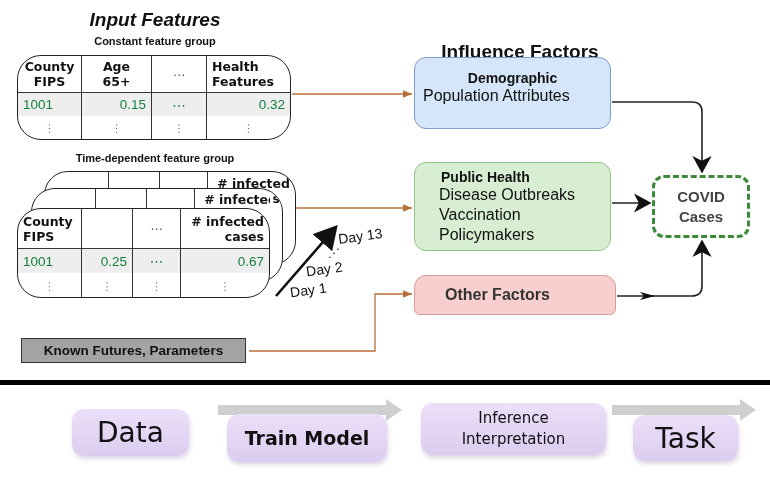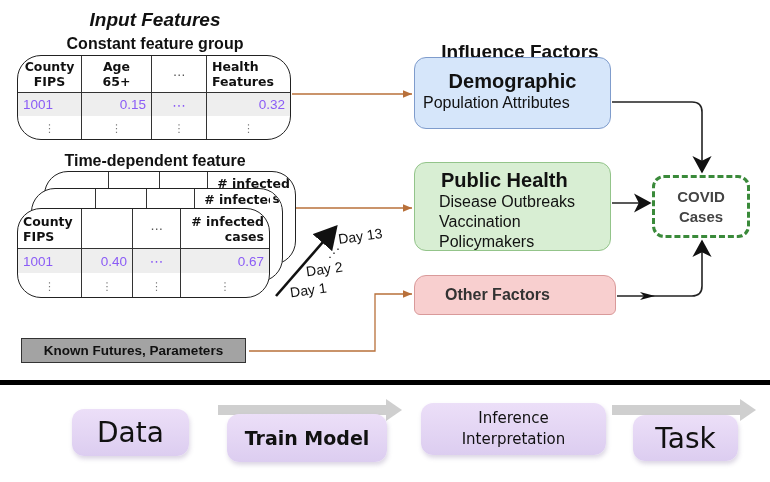--- a/index.html
+++ b/index.html
@@ -1,37 +1,37 @@
 <!DOCTYPE html>
 <html><head>
 <meta charset="utf-8">
 <style>
   * { box-sizing: border-box; margin: 0; padding: 0; }
   html, body { width: 770px; height: 482px; background: #ffffff; overflow: hidden; }
   body { position: relative; font-family: "Liberation Sans", sans-serif; color: #111; }
   .abs { position: absolute; }
   .h1 { font-weight: bold; font-size: 19px; text-align: center; }
-  .sub { font-weight: bold; font-size: 16px; text-align: center; }
+  .sub { font-weight: bold; font-size: 11px; text-align: center; }
 
   
   .tbl { position: absolute; border: 1.6px solid #222; border-radius: 24px; background: #fff; overflow: hidden; }
   .tbl .row { position: absolute; left: 0; right: 0; display: flex; }
   .tbl .cell { border-right: 1.2px solid #333; height: 100%; display: flex; align-items: center; padding: 0 5px; font-size: 13px; }
   .tbl .cell:last-child { border-right: none; }
   .tbl .hdr .cell { font-family: "DejaVu Sans", sans-serif; font-weight: bold; font-size: 12.5px; line-height: 15px; }
   .tbl .hdr { border-bottom: 1.2px solid #333; }
-  .tbl .data { background: #eeeeee; color: #8b5cf6; }
+  .tbl .data { background: #eeeeee; color: #15803d; }
   .tbl .data .cell { font-size: 13.5px; }
   .tbl .dots .cell { color: #777; font-size: 11px; justify-content: center; }
   .r { justify-content: flex-end; text-align: right; }
   .c { justify-content: center; text-align: center; }
 
   
   .fbox { position: absolute; border-radius: 12px; padding: 6px 10px; }
-  .fbox .title { font-weight: bold; font-size: 20px; }
+  .fbox .title { font-weight: bold; font-size: 14px; }
   .fbox .line { font-size: 16px; line-height: 20px; }
 
   .covid { position: absolute; border: 3px dashed #3a8a3a; border-radius: 12px; display: flex; flex-direction: column; align-items: center; justify-content: center; font-weight: bold; font-size: 15px; color: #444; line-height: 20px; }
 
   .known { position: absolute; border: 1.3px solid #333; background: #a3a3a3; font-weight: bold; font-size: 13.5px; display: flex; align-items: center; justify-content: center; }
 
   .divider { position: absolute; left: 0; width: 770px; height: 5px; background: #000; }
 
   .pill { position: absolute; border-radius: 12px; background: linear-gradient(#ecdff8, #dccdf0); box-shadow: 1px 3px 4px rgba(120,100,150,0.25); display: flex; align-items: center; justify-content: center; text-align: center; font-family: "DejaVu Sans", sans-serif; color: #111; }
   .grayarrow { position: absolute; height: 10px; background: #cfcfcf; }
@@ -103,21 +103,21 @@
       </div>
     <div class="cell" style="width:51px;"></div>
     <div class="cell c" style="width:48px; font-weight:normal; color:#555;">⋯</div>
     <div class="cell" style="flex:1; flex-direction:column; align-items:flex-end; justify-content:center;">
         <span># infected</span>
         <span>cases</span>
       </div>
   </div>
   <div class="row data" style="top:40px; height:24px;">
     <div class="cell" style="width:64px;">1001</div>
-    <div class="cell r" style="width:51px;">0.40</div>
+    <div class="cell r" style="width:51px;">0.25</div>
     <div class="cell c" style="width:48px;">⋯</div>
     <div class="cell r" style="flex:1;">0.67</div>
   </div>
   <div class="row dots" style="top:64px; height:26px;">
     <div class="cell" style="width:64px;">⋮</div>
     <div class="cell" style="width:51px;">⋮</div>
     <div class="cell" style="width:48px;">⋮</div>
     <div class="cell" style="flex:1;">⋮</div>
   </div>
 </div>

